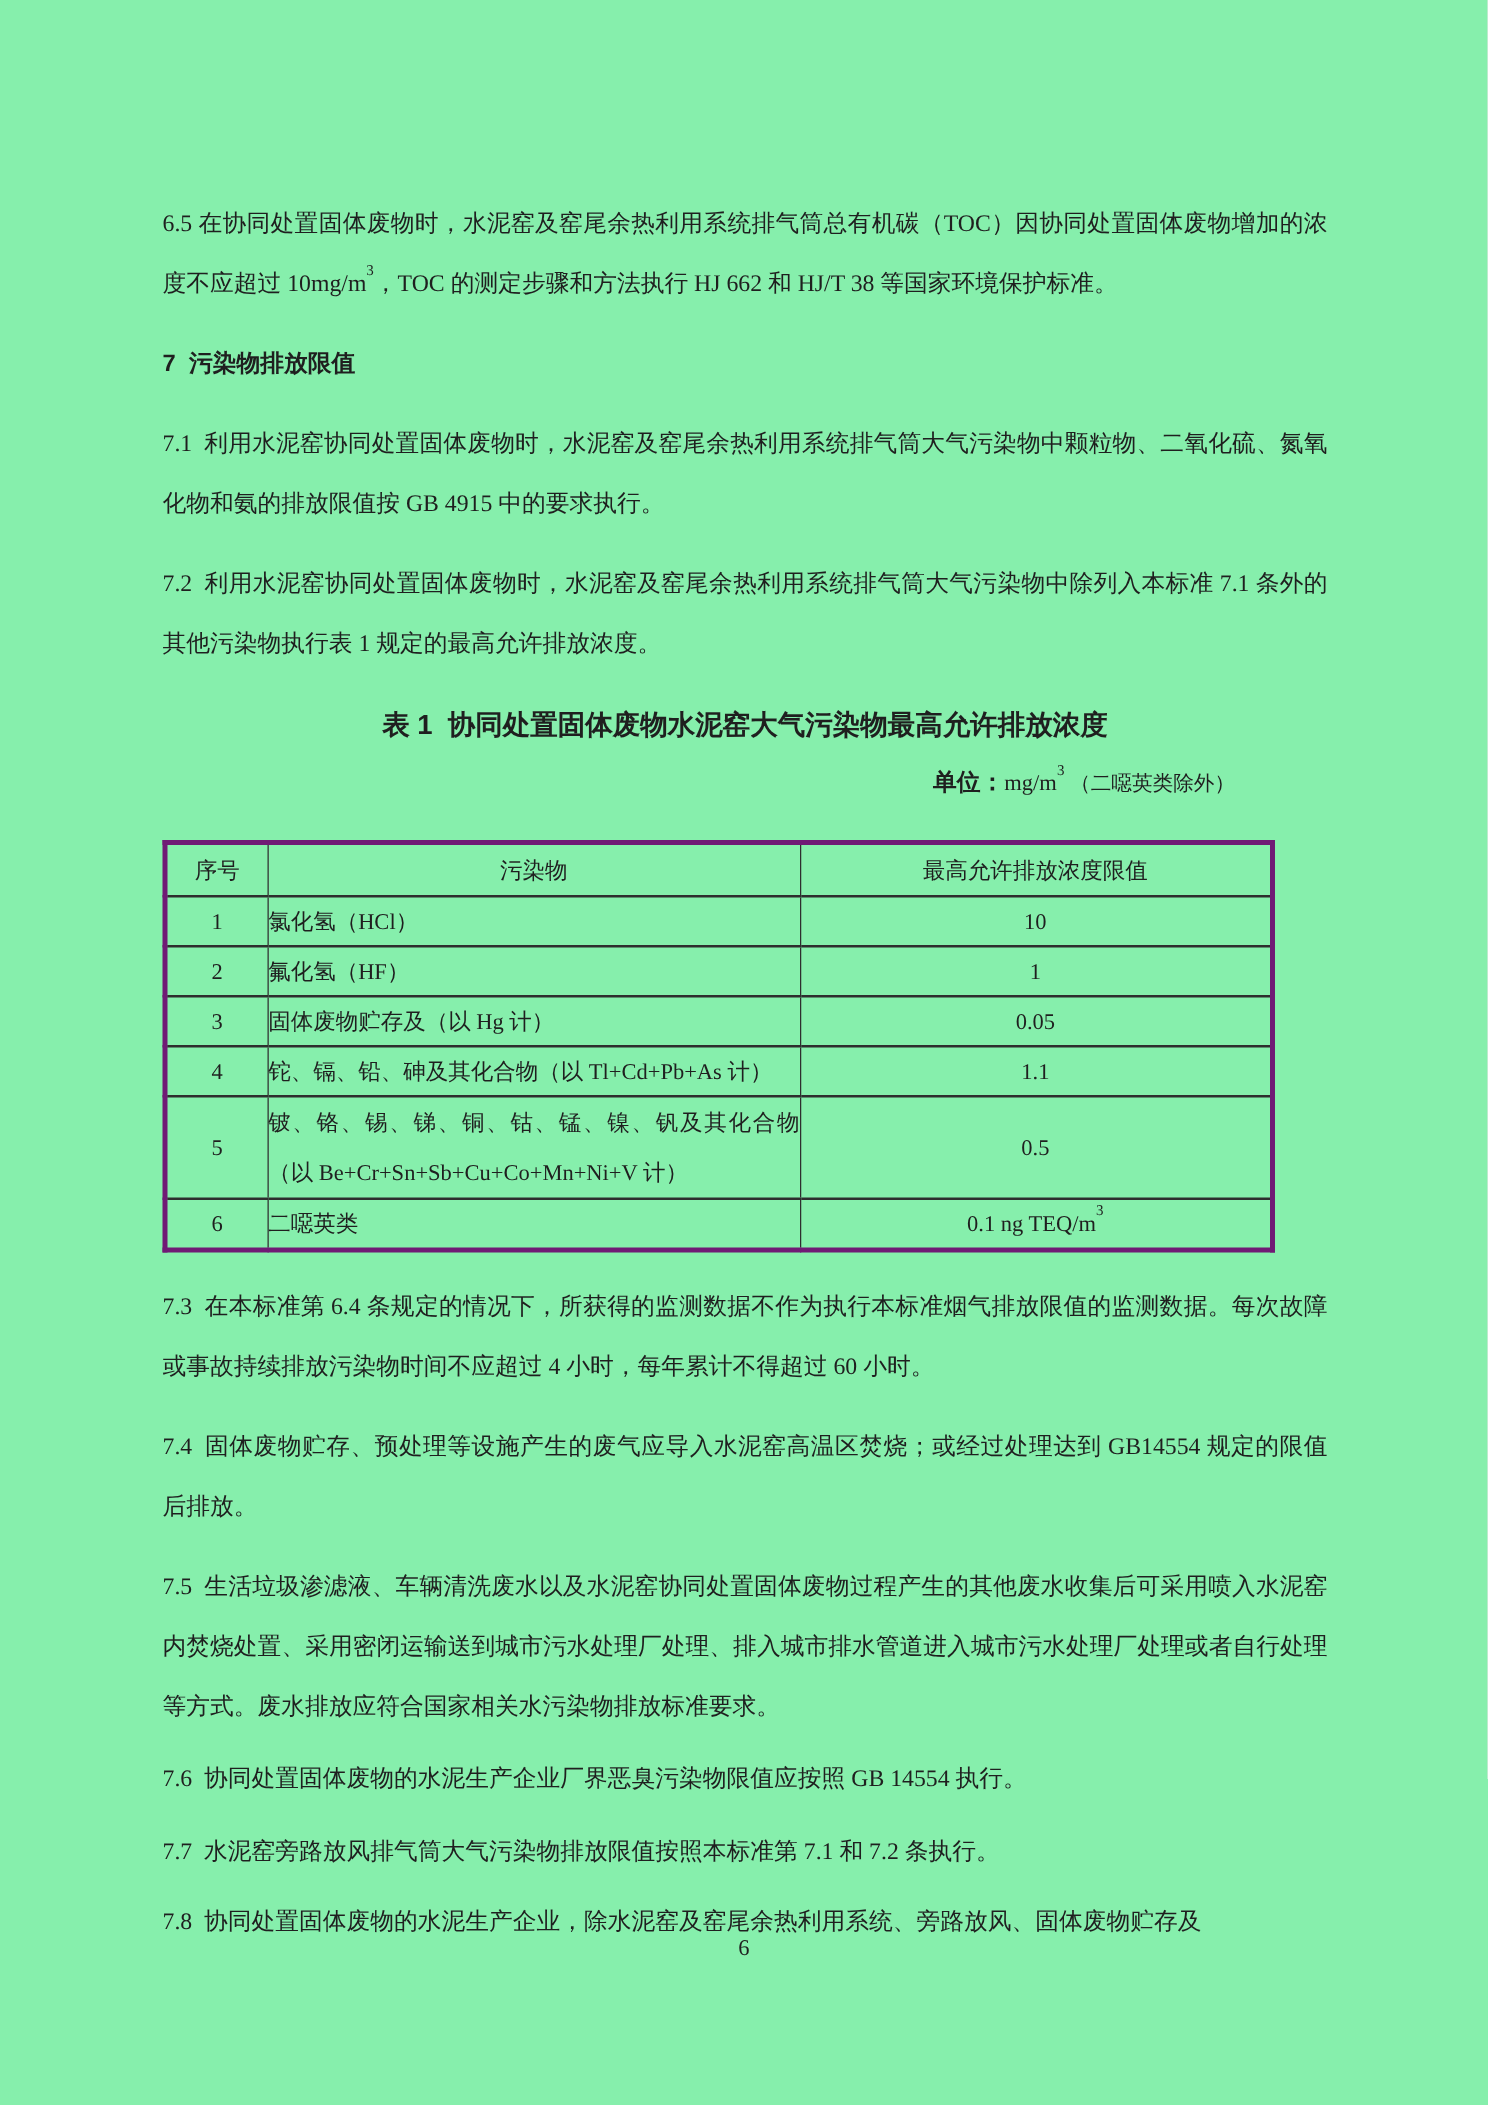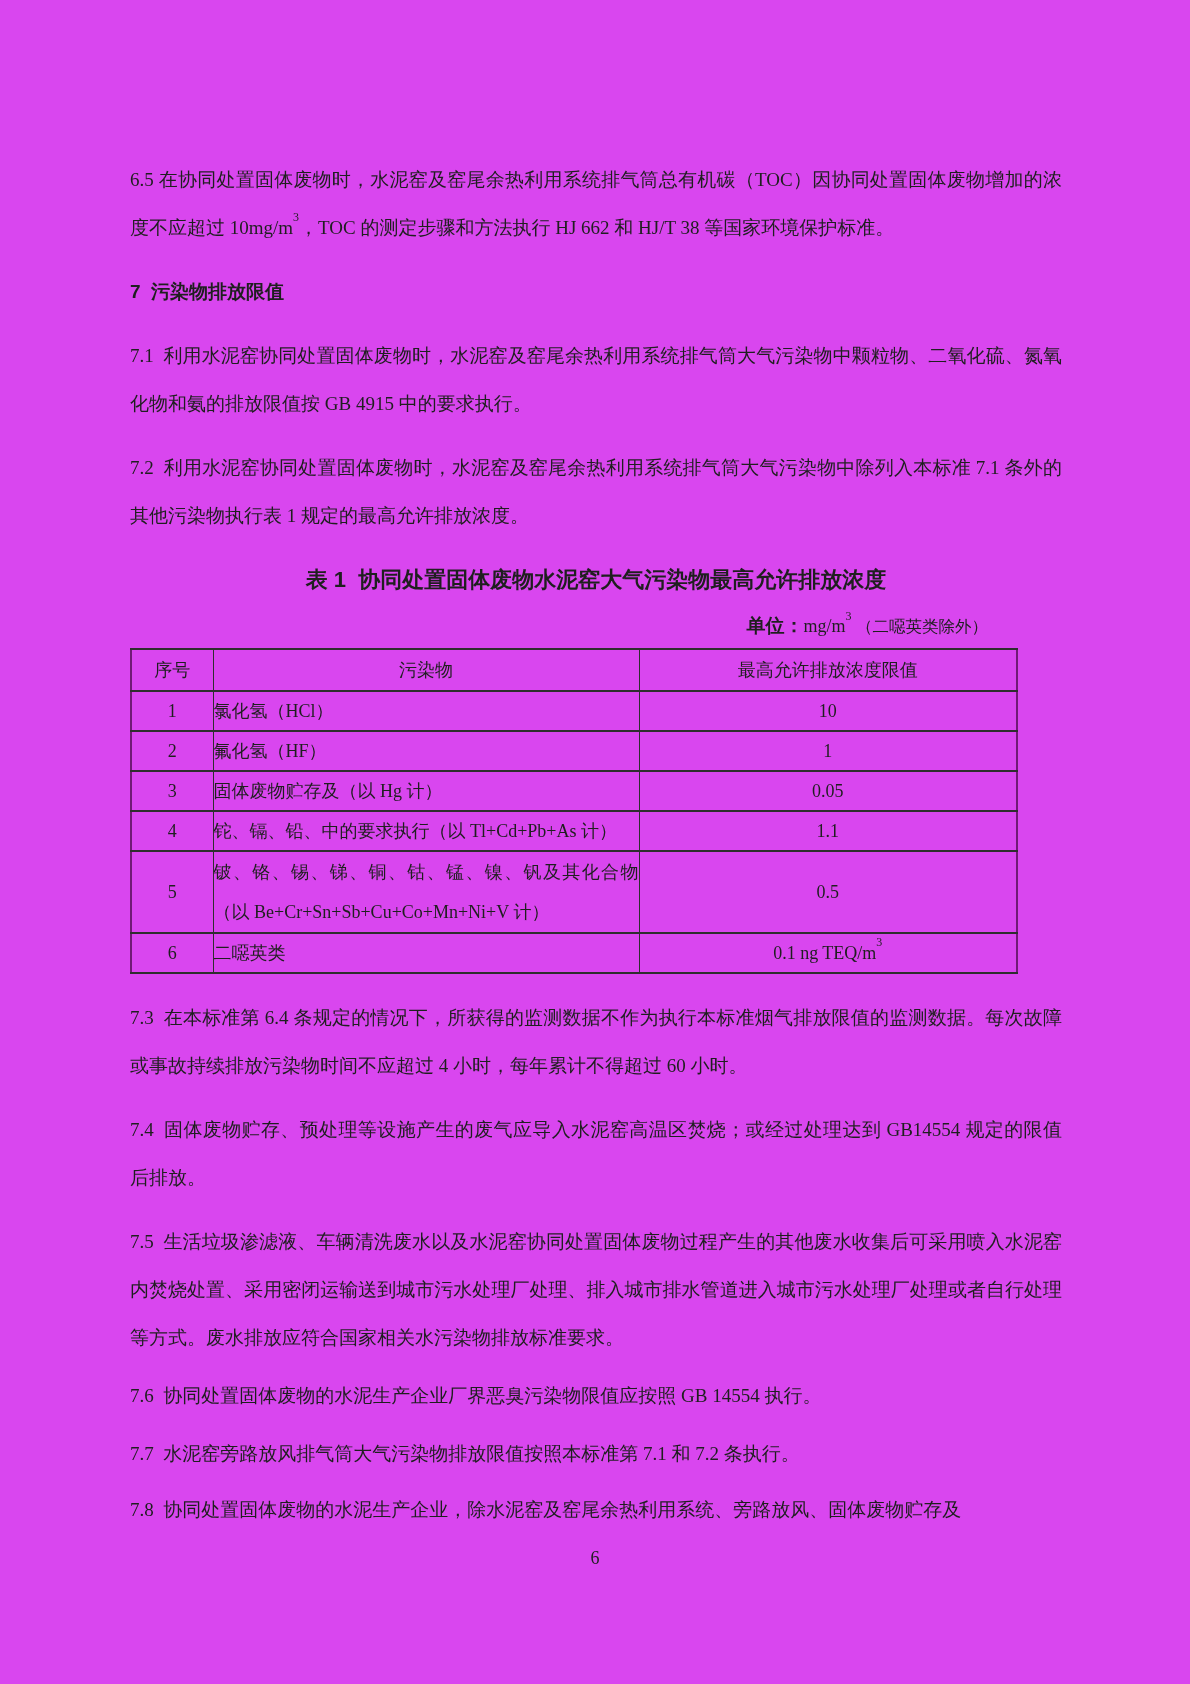--- a/index.html
+++ b/index.html
@@ -1,21 +1,21 @@
 <!DOCTYPE html>
 <html><head>
 <meta charset="utf-8">
 <style>
   html, body { margin: 0; padding: 0; background: #e8e8e8; }
   .page {
     position: relative;
     width: 1190px;
     height: 1684px;
     margin: 0 auto;
-    background: #d946ef;
+    background: #86efac;
     box-sizing: border-box;
     padding: 156px 128px 0 130px;
     color: #1f1f1f;
     font-family: "Liberation Serif", "DejaVu Serif", serif;
   }
   .para {
     margin: 16px 0 0 0;
     font-size: 19px;
     line-height: 48px;
     text-align: justify;
@@ -57,24 +57,24 @@
     font-size: 19px;
   }
   .unit-note { font-size: 16.5px; }
   sup.sp {
     font-size: 12px;
     position: relative;
     top: -0.45em;
     line-height: 0;
   }
   table.limits {
-    margin-top: 0;
+    margin-top: 24px;
     width: 886px;
     border-collapse: collapse;
-    border: 2px solid #701a75;
+    border: 4px solid #701a75;
     table-layout: fixed;
     font-size: 18px;
   }
   table.limits col.c-no { width: 82px; }
   table.limits col.c-pollutant { width: 426px; }
   table.limits col.c-limit { width: 378px; }
   table.limits th, table.limits td {
     border-left: 1px solid #2e2e2e;
     border-right: 1px solid #2e2e2e;
     border-top: 2px solid #2e2e2e;
@@ -144,21 +144,21 @@
         <td class="cell-pollutant">氟化氢（HF）</td>
         <td class="cell-limit">1</td>
       </tr>
       <tr>
         <td class="cell-no">3</td>
         <td class="cell-pollutant">固体废物贮存及（以 Hg 计）</td>
         <td class="cell-limit">0.05</td>
       </tr>
       <tr>
         <td class="cell-no">4</td>
-        <td class="cell-pollutant">铊、镉、铅、中的要求执行（以 Tl+Cd+Pb+As 计）</td>
+        <td class="cell-pollutant">铊、镉、铅、砷及其化合物（以 Tl+Cd+Pb+As 计）</td>
         <td class="cell-limit">1.1</td>
       </tr>
       <tr class="row-tall">
         <td class="cell-no">5</td>
         <td class="cell-pollutant">
           <div class="poll-line1">铍、铬、锡、锑、铜、钴、锰、镍、钒及其化合物</div>
           <div class="poll-line2">（以 Be+Cr+Sn+Sb+Cu+Co+Mn+Ni+V 计）</div>
         </td>
         <td class="cell-limit">0.5</td>
       </tr>

